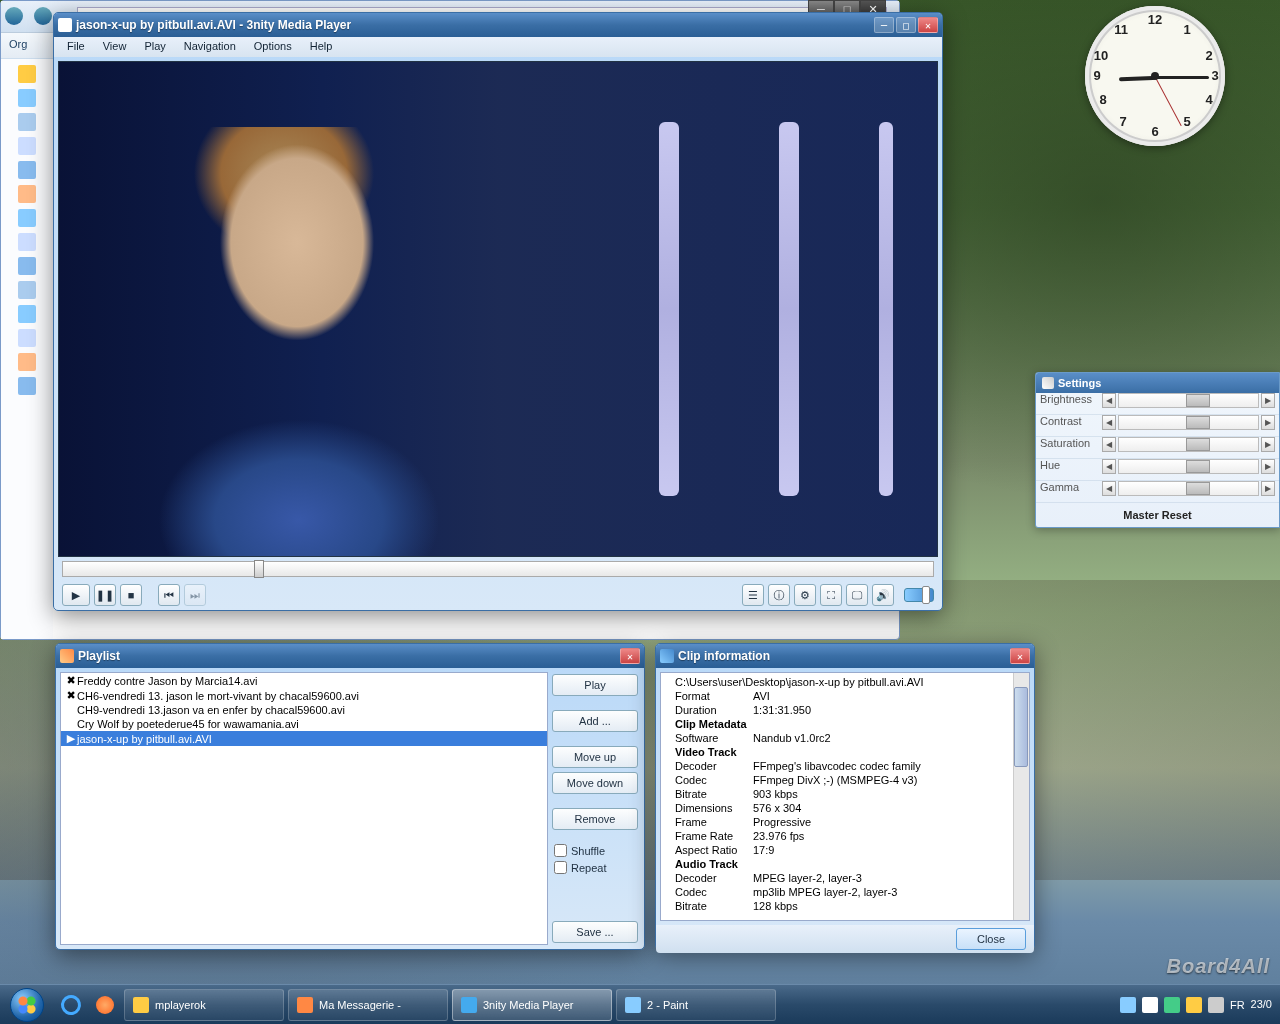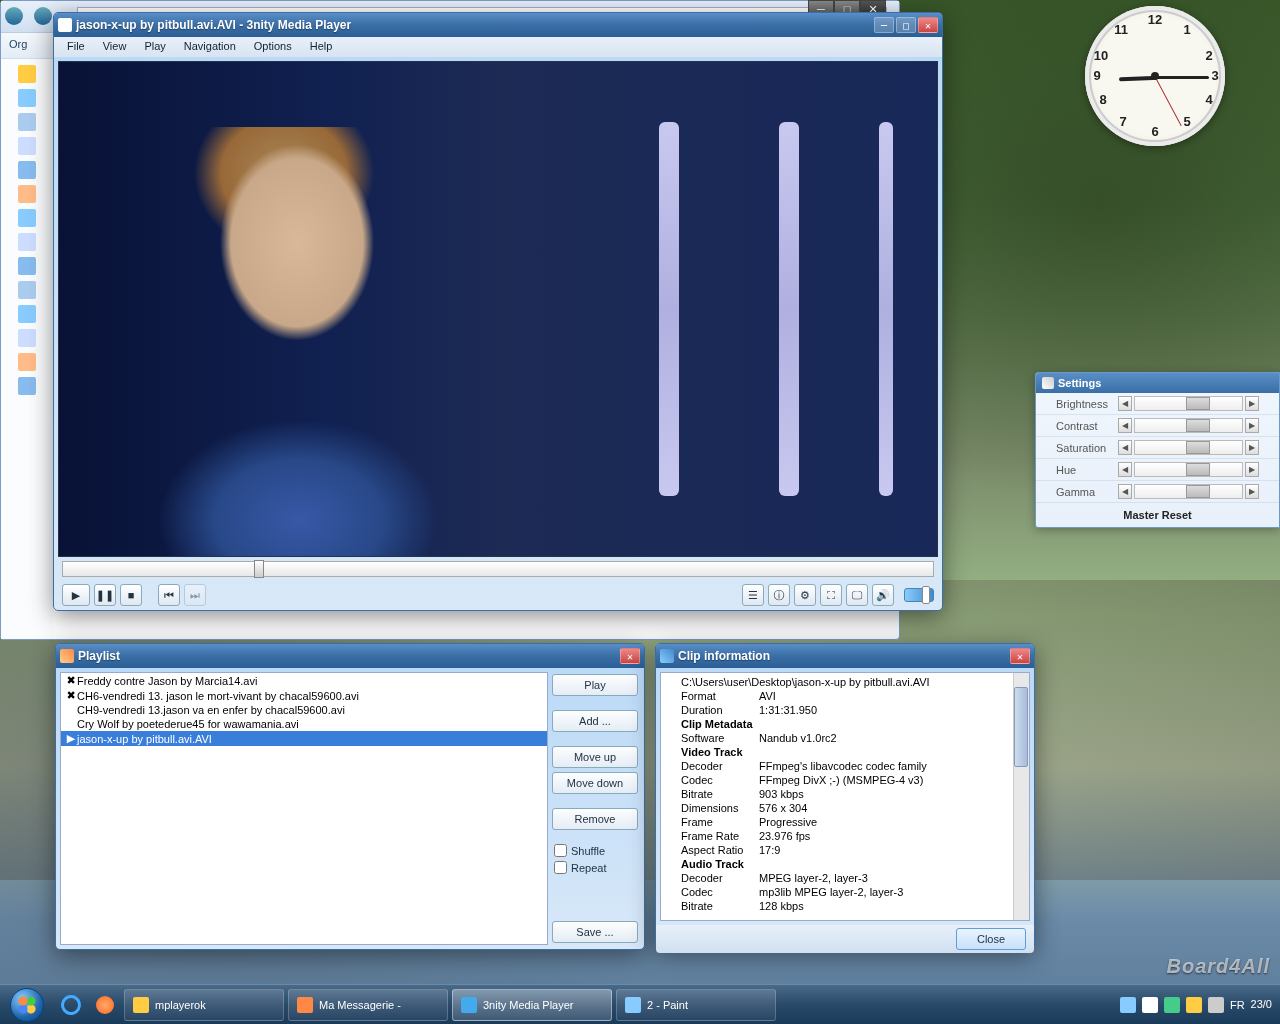--- a/index.html
+++ b/index.html
@@ -63,32 +63,32 @@
 .plrow{padding:1px 4px;display:flex;align-items:center;white-space:nowrap;cursor:pointer}
 .plrow.sel{background:#3a7edc;color:#fff}
 .plrow .mark{width:12px;display:inline-block;text-align:center}
 .plbtns{width:92px;padding:6px 6px 6px 0;display:flex;flex-direction:column;gap:4px}
 .pbtn{height:22px;background:linear-gradient(to bottom,#fdfefe,#e4ecf4);border:1px solid #8ab;border-radius:3px;cursor:pointer;display:flex;align-items:center;justify-content:center;color:#234}
 .chk{display:flex;align-items:center;gap:4px;padding-left:2px;color:#234}
 .chk input{width:13px;height:13px}
 
 
 .clipinfo{left:655px;top:643px;width:380px;height:307px}
-.cibody{height:calc(100% - 56px);margin:4px;background:#fff;border:1px solid #9ac;padding:2px 20px;overflow:auto;color:#000;position:relative}
+.cibody{height:calc(100% - 56px);margin:4px;background:#fff;border:1px solid #9ac;padding:2px 14px;overflow:auto;color:#000;position:relative}
 .cibody .scrollbar{position:absolute;right:0;top:0;bottom:0;width:16px;background:#e8e8e8;border-left:1px solid #ccc}
 .cibody .sbthumb{position:absolute;right:1px;top:14px;width:14px;height:80px;background:linear-gradient(to right,#cde,#abd);border:1px solid #89b;border-radius:2px}
 .cirow{display:flex;padding:1px 0}
 .cirow .k{width:78px}
 .cirow.h{font-weight:bold}
 .cifoot{height:28px;display:flex;justify-content:flex-end;align-items:center;padding:0 8px;background:linear-gradient(to bottom,#e8f0fa,#d0e0f0);border-radius:0 0 4px 4px}
 
 
 .settings{position:absolute;right:0;top:372px;width:245px;background:linear-gradient(to bottom,#f0f6fc,#e8f0fa);border:1px solid #6a9ac8;border-radius:3px 0 0 3px;box-shadow:0 2px 10px rgba(0,0,0,.3)}
 .settings .shdr{height:20px;background:linear-gradient(to bottom,#5a8ec8,#3a6ea5);color:#fff;padding:2px 6px;font-weight:bold;border-radius:2px 0 0 0;display:flex;align-items:center;gap:4px}
-.srow{display:flex;align-items:center;height:22px;padding:0 20px;border-bottom:1px solid rgba(180,200,220,.4)}
+.srow{display:flex;height:22px;padding:0 4px;border-bottom:1px solid rgba(180,200,220,.4)}
 .srow .sl{width:62px;color:#555}
 .srow .sbar{flex:1;height:15px;background:linear-gradient(to bottom,#fff,#eee);border:1px solid #bbb;margin:0 2px;position:relative}
 .srow .sbar .st{position:absolute;top:0;bottom:0;width:24px;background:linear-gradient(to bottom,#ddd,#bbb);border:1px solid #999;left:48%}
 .srow .arr{width:14px;height:15px;background:linear-gradient(to bottom,#fff,#ddd);border:1px solid #aaa;display:flex;align-items:center;justify-content:center;font-size:8px;color:#555;cursor:pointer}
 .mreset{text-align:center;padding:6px;font-weight:bold;color:#222;cursor:pointer}
 
 
 .topCtrls{position:absolute;top:0;right:394px;display:flex}
 .topCtrls .wbtn{width:26px;height:18px;background:linear-gradient(to bottom,#888,#555);border:1px solid #444;color:#fff;display:flex;align-items:center;justify-content:center;font-size:11px;cursor:pointer}
 .topCtrls .wbtn.close{background:linear-gradient(to bottom,#555,#333)}

